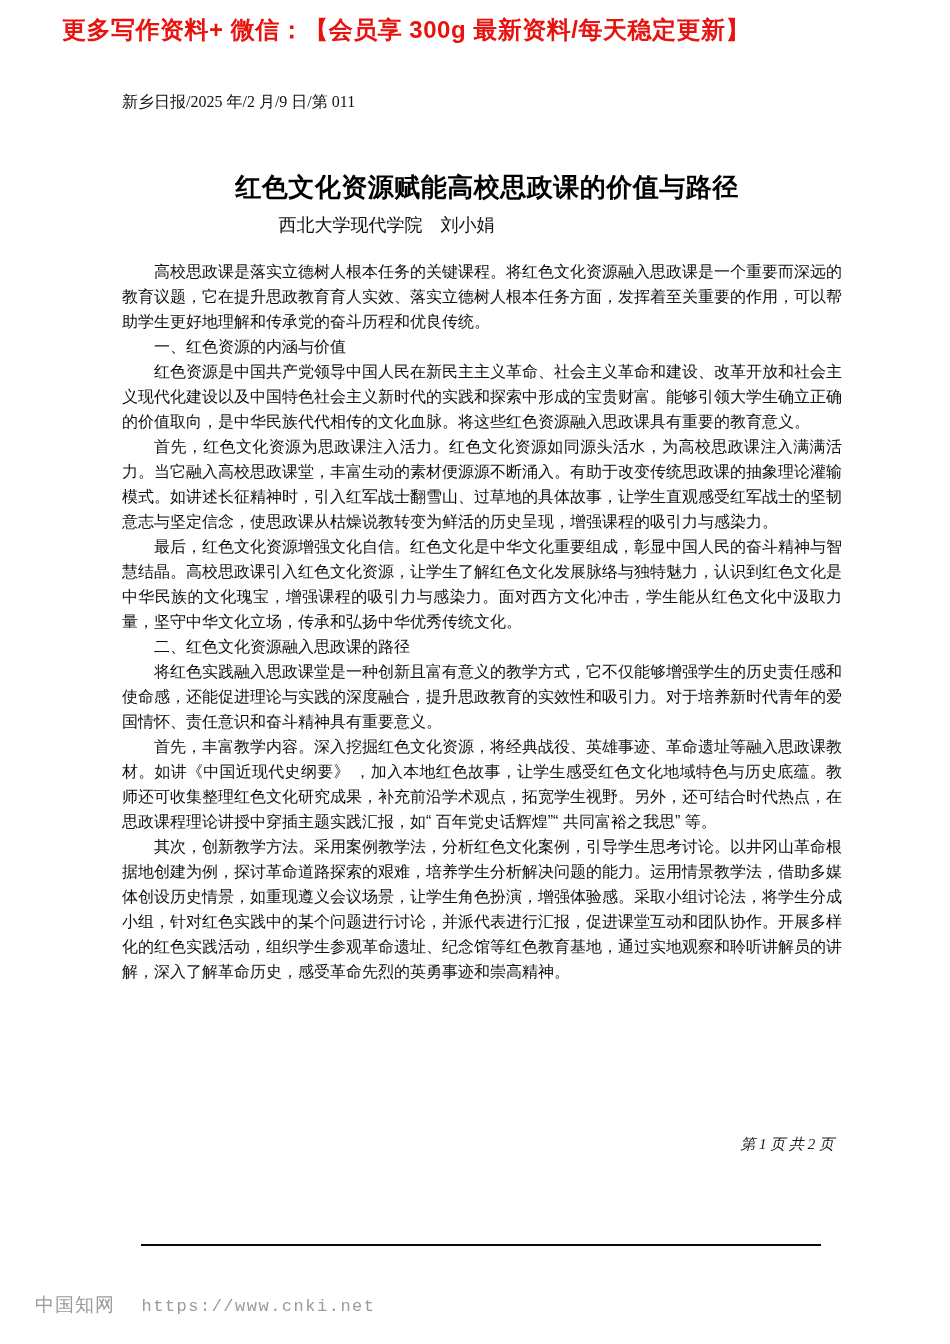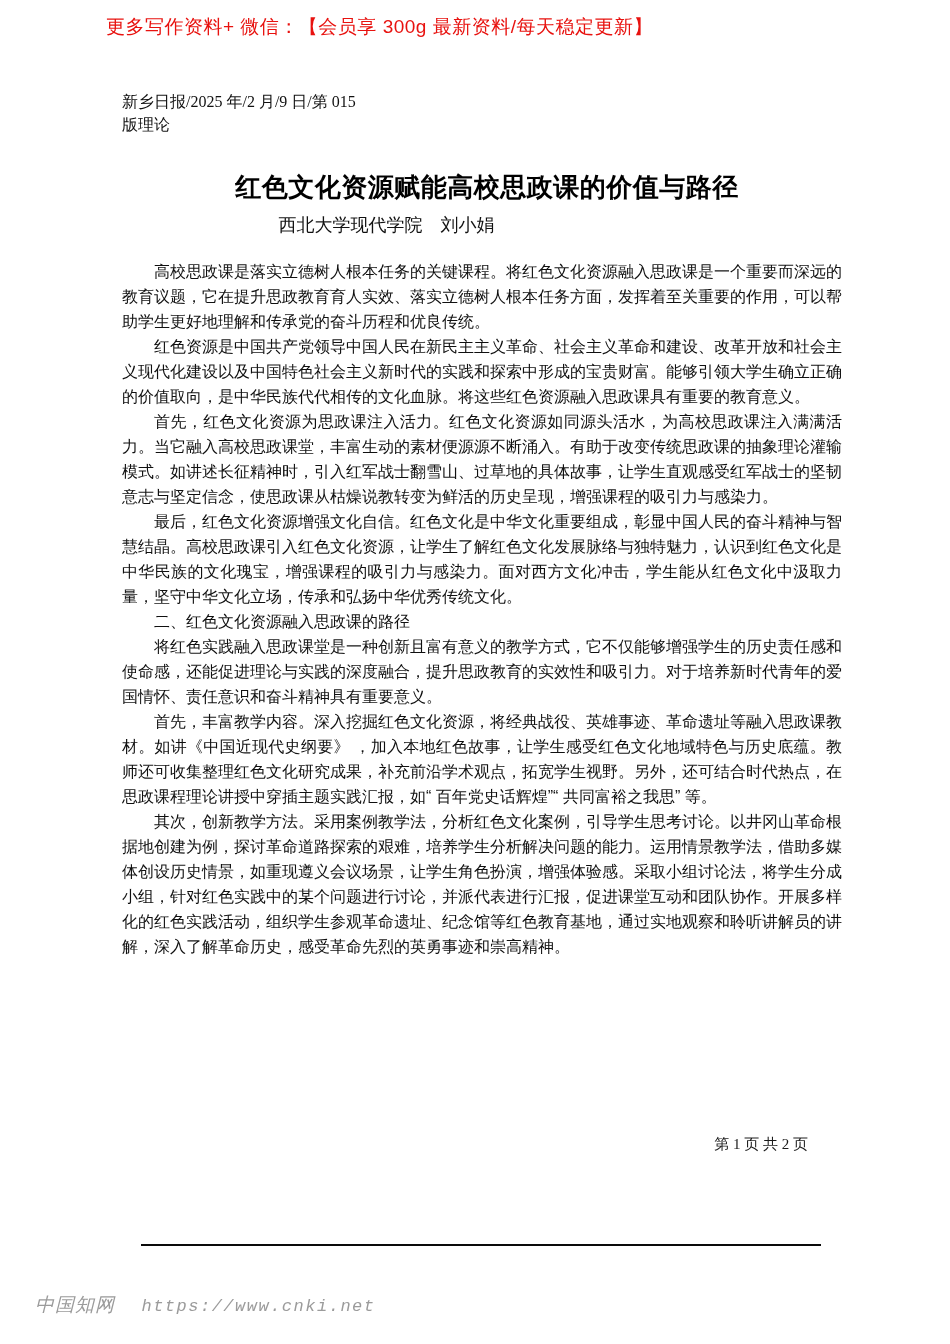--- a/index.html
+++ b/index.html
@@ -14,26 +14,25 @@
     background: #ffffff;
     overflow: hidden;
     font-family: "Liberation Sans", sans-serif;
     color: var(--text-black, #111);
   }
   .banner {
     position: absolute;
     left: 62px;
     top: 14px;
     width: 820px;
-    font-size: 19px;
-    font-weight: normal;
+    font-size: 24px;
+    font-weight: bold;
     color: var(--banner-red, #e8120f);
     letter-spacing: 0.5px;
     white-space: nowrap;
-    margin-left: 44px;
   }
   .masthead {
     position: absolute;
     left: 122px;
     top: 90px;
     font-family: "Liberation Serif", serif;
     font-size: 16px;
     line-height: 23px;
     color: #111;
   }
@@ -70,41 +69,41 @@
   }
   .article-body p {
     margin: 0;
     text-indent: 2em;
   }
   .article-body p.gap-before {
     margin-top: 25px;
   }
   .pagination {
     position: absolute;
-    right: 142px;
+    right: 116px;
     top: 1135px;
     font-family: "Liberation Serif", serif;
     font-size: 15px;
     color: #1a1a1a;
+    font-style: italic;
   }
   .divider {
     position: absolute;
     left: 141px;
     top: 1244px;
     width: 680px;
     height: 2px;
     background: #0a0a0a;
   }
   .footer {
     position: absolute;
     left: 35px;
     top: 1292px;
     color: var(--footer-gray, #9b9b9b);
     white-space: nowrap;
-    font-style: italic;
   }
   .footer .site-name {
     font-family: "Liberation Serif", serif;
     font-size: 19px;
     letter-spacing: 1px;
   }
   .footer .site-url {
     font-family: "Liberation Mono", monospace;
     font-size: 17px;
     margin-left: 22px;
@@ -112,30 +111,30 @@
   }
 </style>
 </head>
 <body>
 
 <div class="page">
 
   <div class="banner">更多写作资料+ 微信：【会员享 300g 最新资料/每天稳定更新】</div>
 
   <div class="masthead">
-    <div>新乡日报/2025 年/2 月/9 日/第 015</div>
-    <div>版理论</div>
+    <div>新乡日报/2025 年/2 月/9 日/第 011</div>
   </div>
 
   <h1 class="title">红色文化资源赋能高校思政课的价值与路径</h1>
 
   <div class="byline">西北大学现代学院　刘小娟</div>
 
   <div class="article-body">
       <p class="para">高校思政课是落实立德树人根本任务的关键课程。将红色文化资源融入思政课是一个重要而深远的教育议题，它在提升思政教育育人实效、落实立德树人根本任务方面，发挥着至关重要的作用，可以帮助学生更好地理解和传承党的奋斗历程和优良传统。</p>
+      <p class="heading">一、红色资源的内涵与价值</p>
       <p class="para">红色资源是中国共产党领导中国人民在新民主主义革命、社会主义革命和建设、改革开放和社会主义现代化建设以及中国特色社会主义新时代的实践和探索中形成的宝贵财富。能够引领大学生确立正确的价值取向，是中华民族代代相传的文化血脉。将这些红色资源融入思政课具有重要的教育意义。</p>
       <p class="para">首先，红色文化资源为思政课注入活力。红色文化资源如同源头活水，为高校思政课注入满满活力。当它融入高校思政课堂，丰富生动的素材便源源不断涌入。有助于改变传统思政课的抽象理论灌输模式。如讲述长征精神时，引入红军战士翻雪山、过草地的具体故事，让学生直观感受红军战士的坚韧意志与坚定信念，使思政课从枯燥说教转变为鲜活的历史呈现，增强课程的吸引力与感染力。</p>
       <p class="para">最后，红色文化资源增强文化自信。红色文化是中华文化重要组成，彰显中国人民的奋斗精神与智慧结晶。高校思政课引入红色文化资源，让学生了解红色文化发展脉络与独特魅力，认识到红色文化是中华民族的文化瑰宝，增强课程的吸引力与感染力。面对西方文化冲击，学生能从红色文化中汲取力量，坚守中华文化立场，传承和弘扬中华优秀传统文化。</p>
       <p class="heading">二、红色文化资源融入思政课的路径</p>
       <p class="para">将红色实践融入思政课堂是一种创新且富有意义的教学方式，它不仅能够增强学生的历史责任感和使命感，还能促进理论与实践的深度融合，提升思政教育的实效性和吸引力。对于培养新时代青年的爱国情怀、责任意识和奋斗精神具有重要意义。</p>
       <p class="para">首先，丰富教学内容。深入挖掘红色文化资源，将经典战役、英雄事迹、革命遗址等融入思政课教材。如讲《中国近现代史纲要》 ，加入本地红色故事，让学生感受红色文化地域特色与历史底蕴。教师还可收集整理红色文化研究成果，补充前沿学术观点，拓宽学生视野。另外，还可结合时代热点，在思政课程理论讲授中穿插主题实践汇报，如“ 百年党史话辉煌”“ 共同富裕之我思” 等。</p>
       <p class="para">其次，创新教学方法。采用案例教学法，分析红色文化案例，引导学生思考讨论。以井冈山革命根据地创建为例，探讨革命道路探索的艰难，培养学生分析解决问题的能力。运用情景教学法，借助多媒体创设历史情景，如重现遵义会议场景，让学生角色扮演，增强体验感。采取小组讨论法，将学生分成小组，针对红色实践中的某个问题进行讨论，并派代表进行汇报，促进课堂互动和团队协作。开展多样化的红色实践活动，组织学生参观革命遗址、纪念馆等红色教育基地，通过实地观察和聆听讲解员的讲解，深入了解革命历史，感受革命先烈的英勇事迹和崇高精神。</p>
     </div>
 
   <div class="pagination">第 1 页 共 2 页</div>

